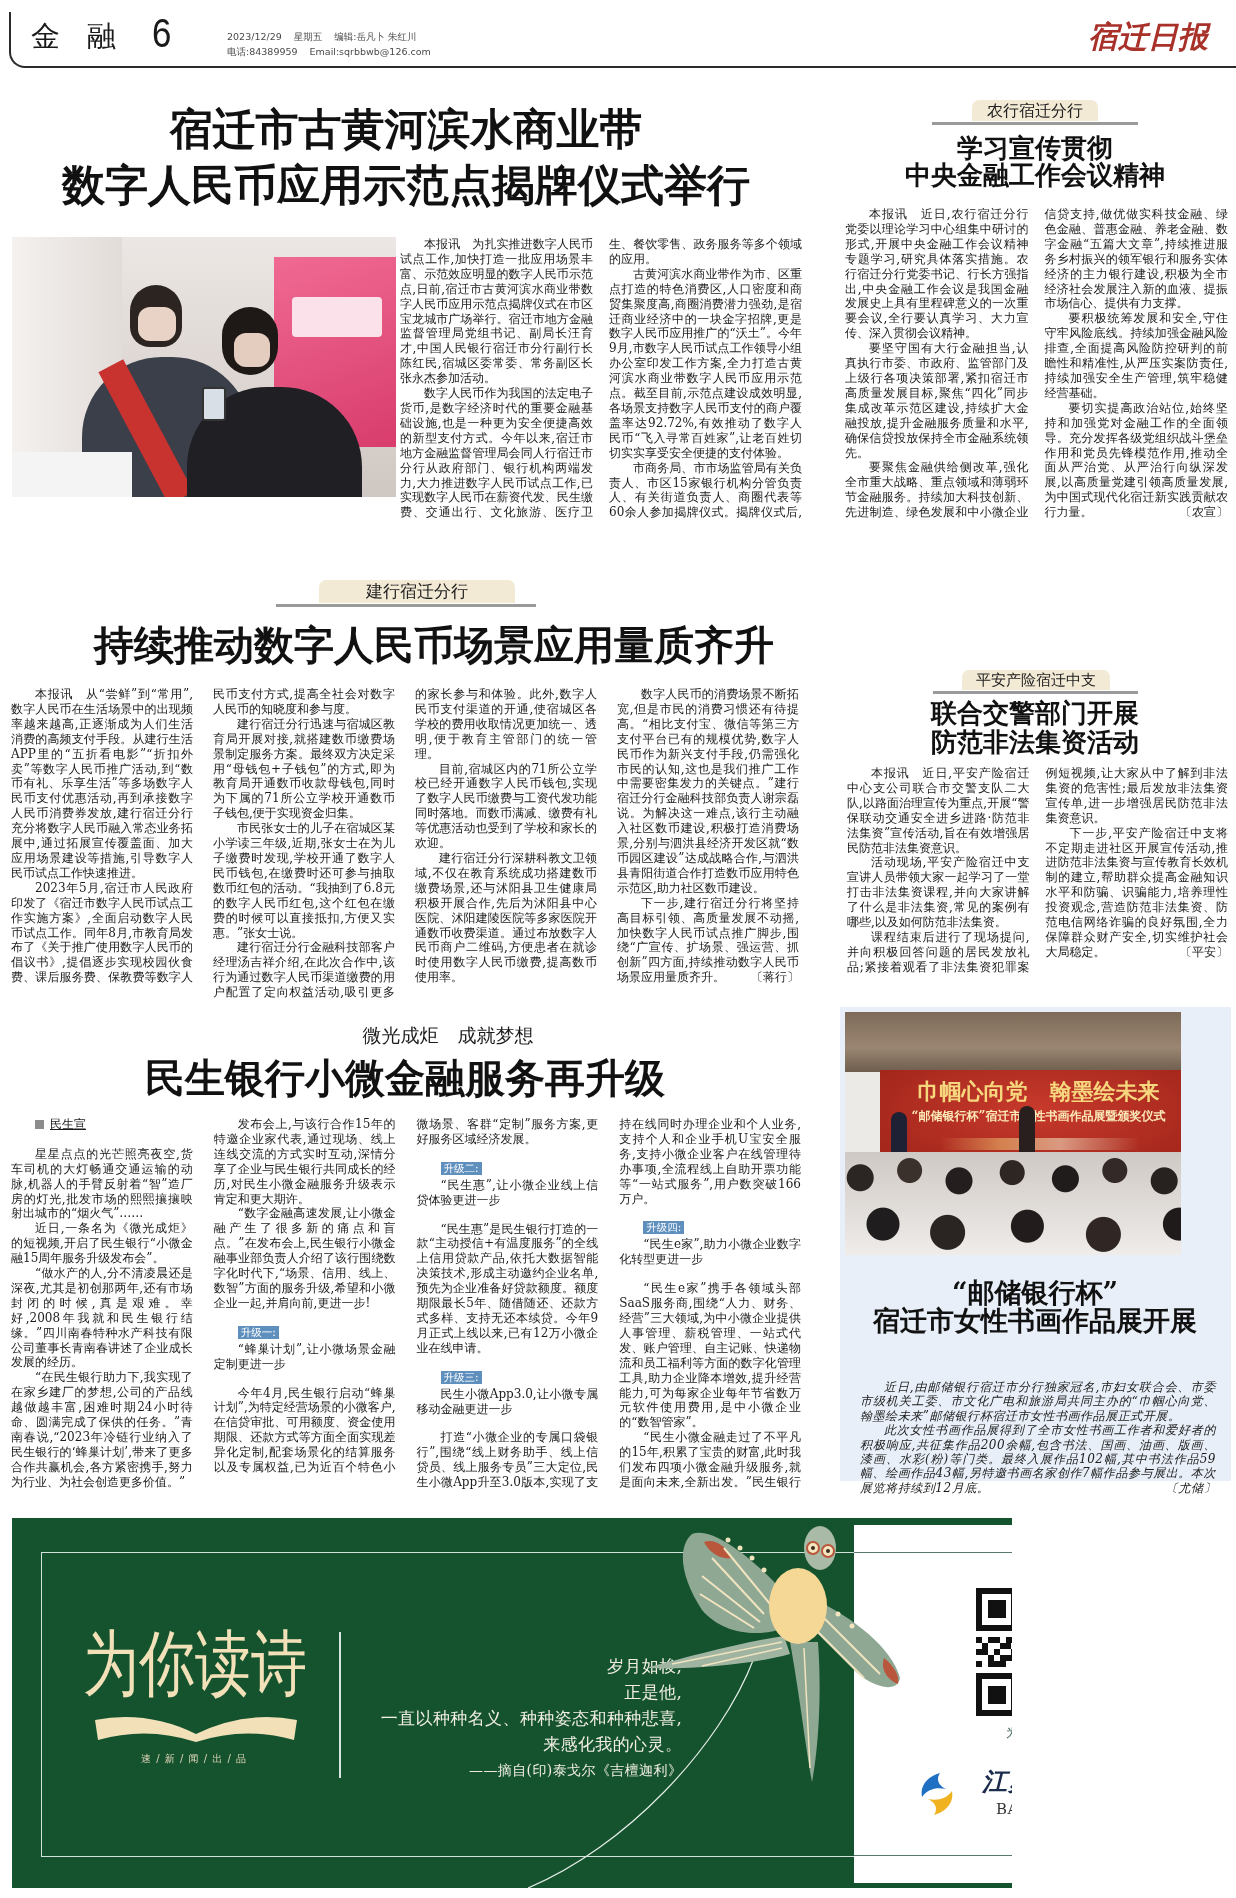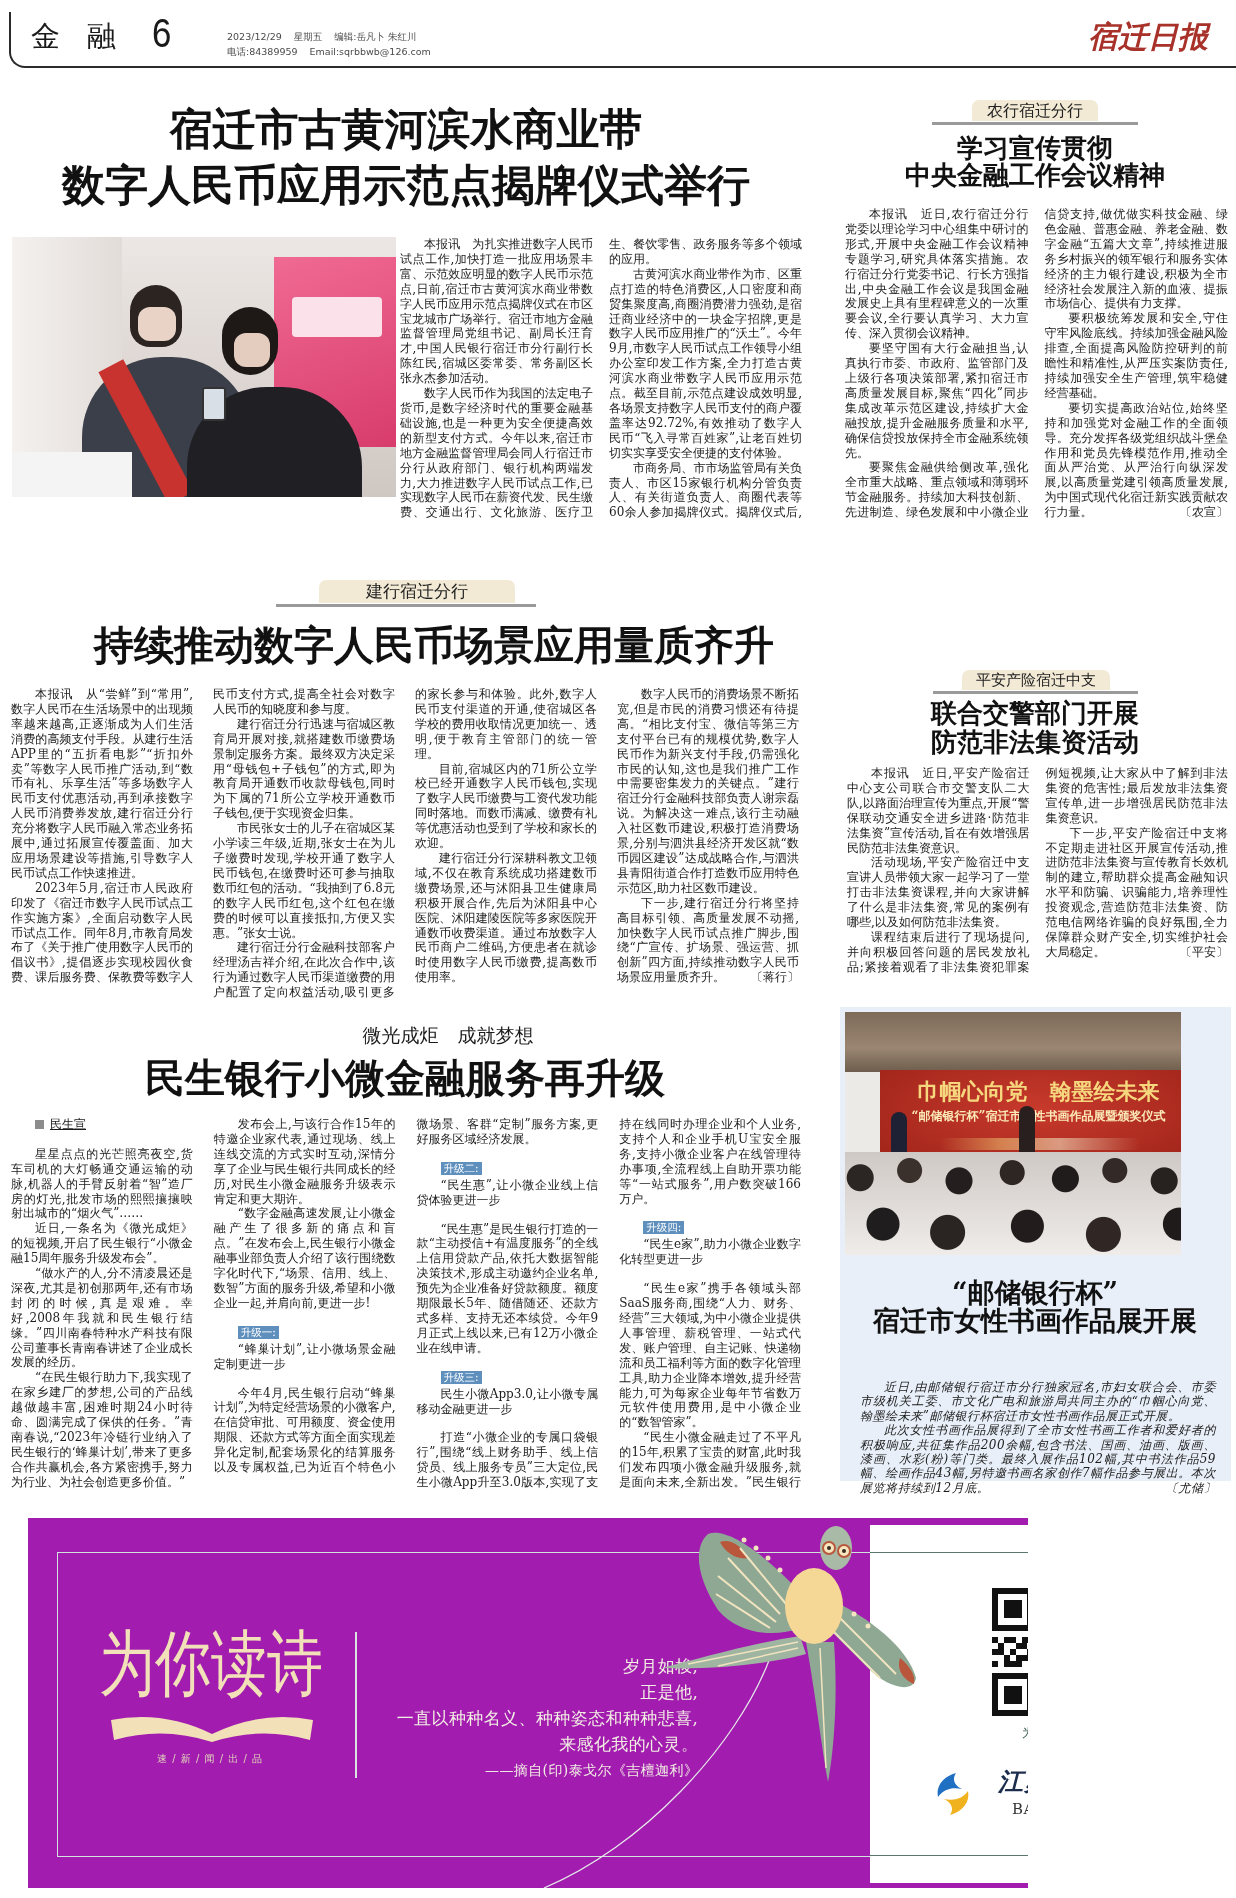--- a/index.html
+++ b/index.html
@@ -28,21 +28,21 @@
   
   .author{text-indent:0 !important;margin:0 0 14.9px 24px !important;text-decoration:underline;}
   .sq{display:inline-block;width:9px;height:9px;background:#8c8c8c;margin-right:6px;vertical-align:-1px;}
   .tagline-wrap{text-indent:0 !important;margin:14px 0 2px 24px !important;}
   .tag{display:inline-block;background:#5f8fbd;color:#fff;font-size:10.5px;line-height:13px;padding:0 3px;}
   .sub{margin-bottom:14px !important;}
   
   .psbc-box{left:840px;top:1007px;width:391px;height:474px;background:#e8eff8;}
   .psbc-body p{margin:0;font-size:12px;line-height:14.4px;letter-spacing:.55px;text-indent:2em;text-align:justify;font-style:italic;}
   
-  .ad{left:28px;top:1518px;width:1000px;height:370px;background:#a21caf;overflow:hidden;}
+  .ad{left:12px;top:1518px;width:1000px;height:370px;background:#14532d;overflow:hidden;}
   .ad-frame{left:29px;top:34px;width:1151px;height:305px;border:1.5px solid #d3e2dc;box-sizing:border-box;}
   .ad-panel{left:842px;top:7px;width:366px;height:358px;background:#fff;}
   .ad-panel-lines{left:0;top:27px;width:338px;height:304px;border-top:1.5px solid #5a766f;border-right:1.5px solid #5a766f;border-bottom:1.5px solid #5a766f;box-sizing:border-box;}
   .ad-title{left:71px;top:110px;font-family:"DejaVu Sans",sans-serif;font-weight:200;font-size:56px;line-height:56px;color:#f1e0b8;white-space:nowrap;transform:scaleY(1.28);transform-origin:left top;}
   .ad-tag{left:71px;top:234px;width:222px;font-family:"DejaVu Sans",sans-serif;font-size:10px;color:#e4d8bb;text-align:center;letter-spacing:1px;white-space:nowrap;}
   .ad-divider{left:327px;top:114px;width:1.5px;height:146px;background:#d8e4e0;}
   .poem{left:365px;top:135px;color:#f2eee4;font-size:17px;line-height:26px;letter-spacing:.4px;}
   .poem div{white-space:nowrap;text-align:right;}
   .poem .attr{font-size:14px;margin-left:92px;}
   .qr{left:122px;top:63px;width:124px;height:128px;}

